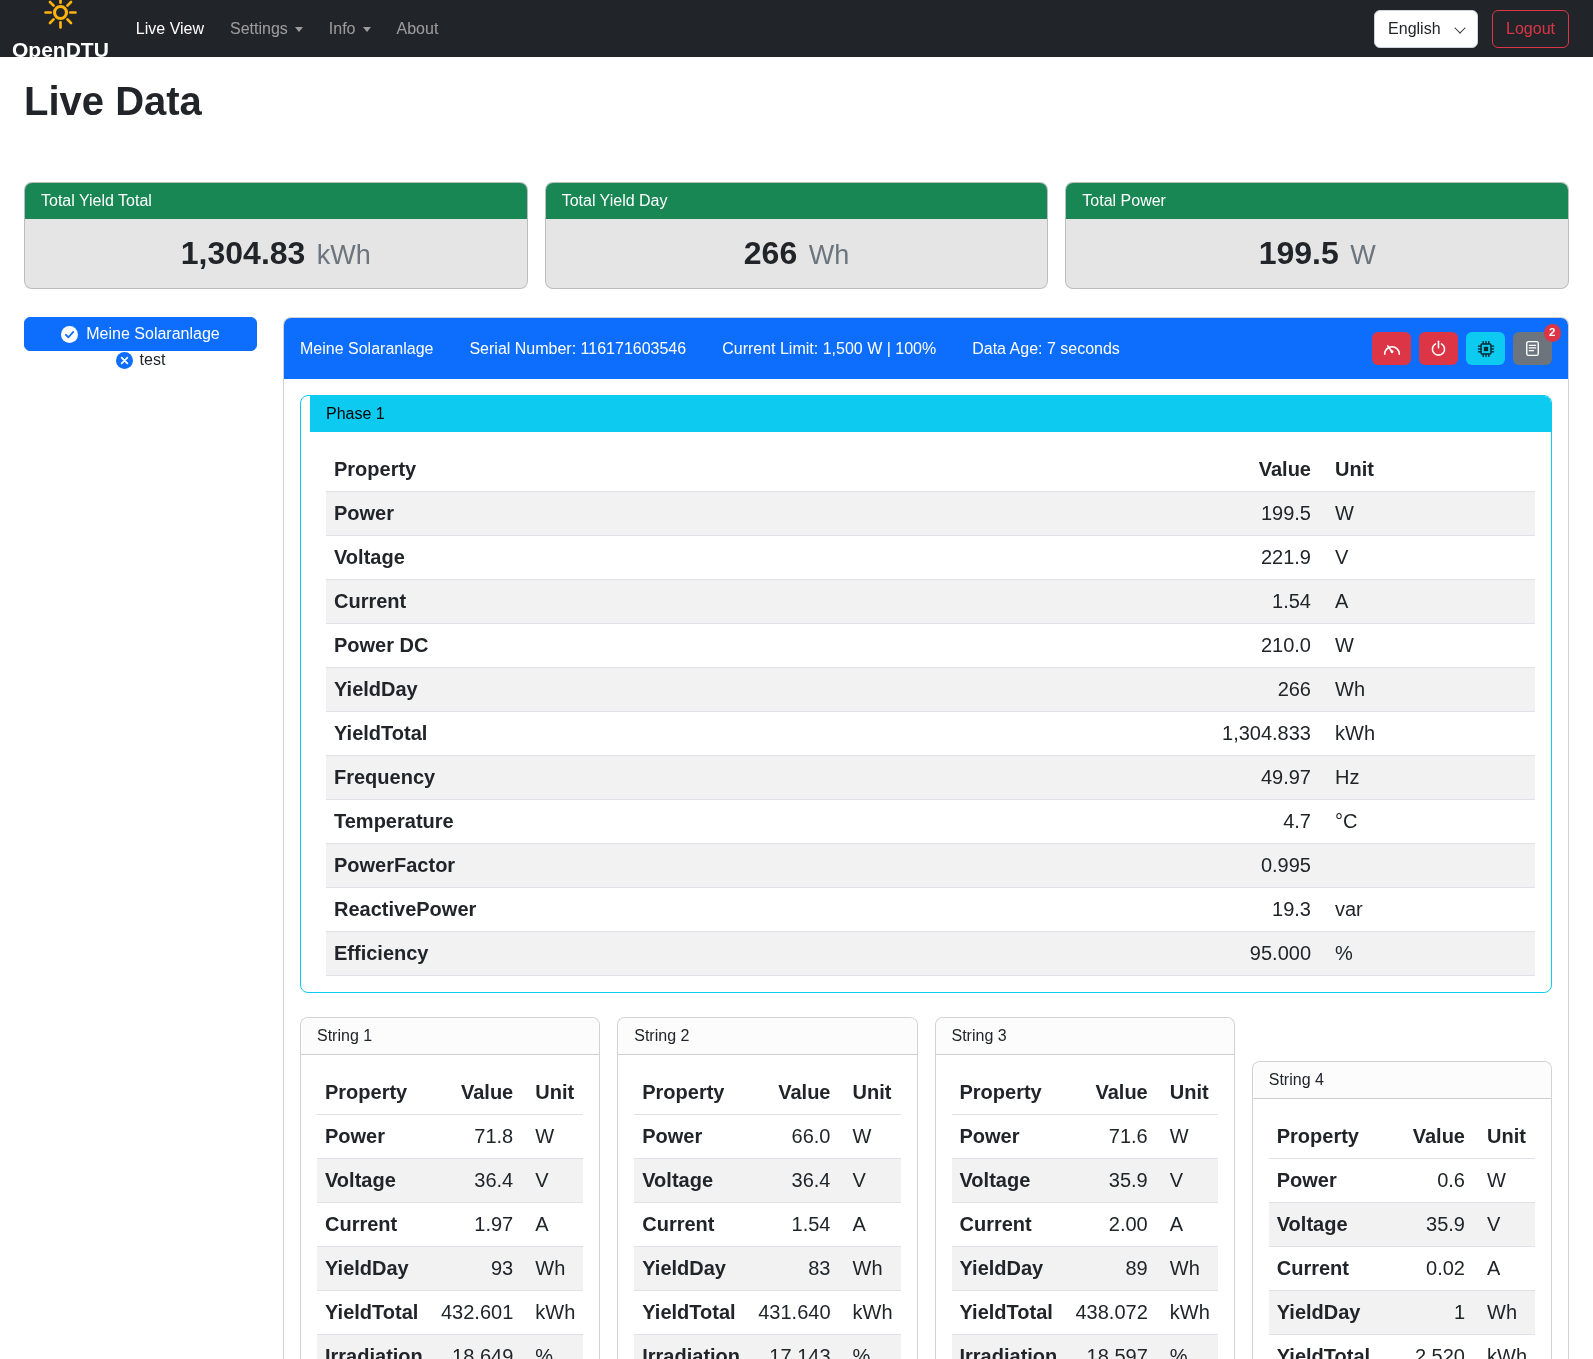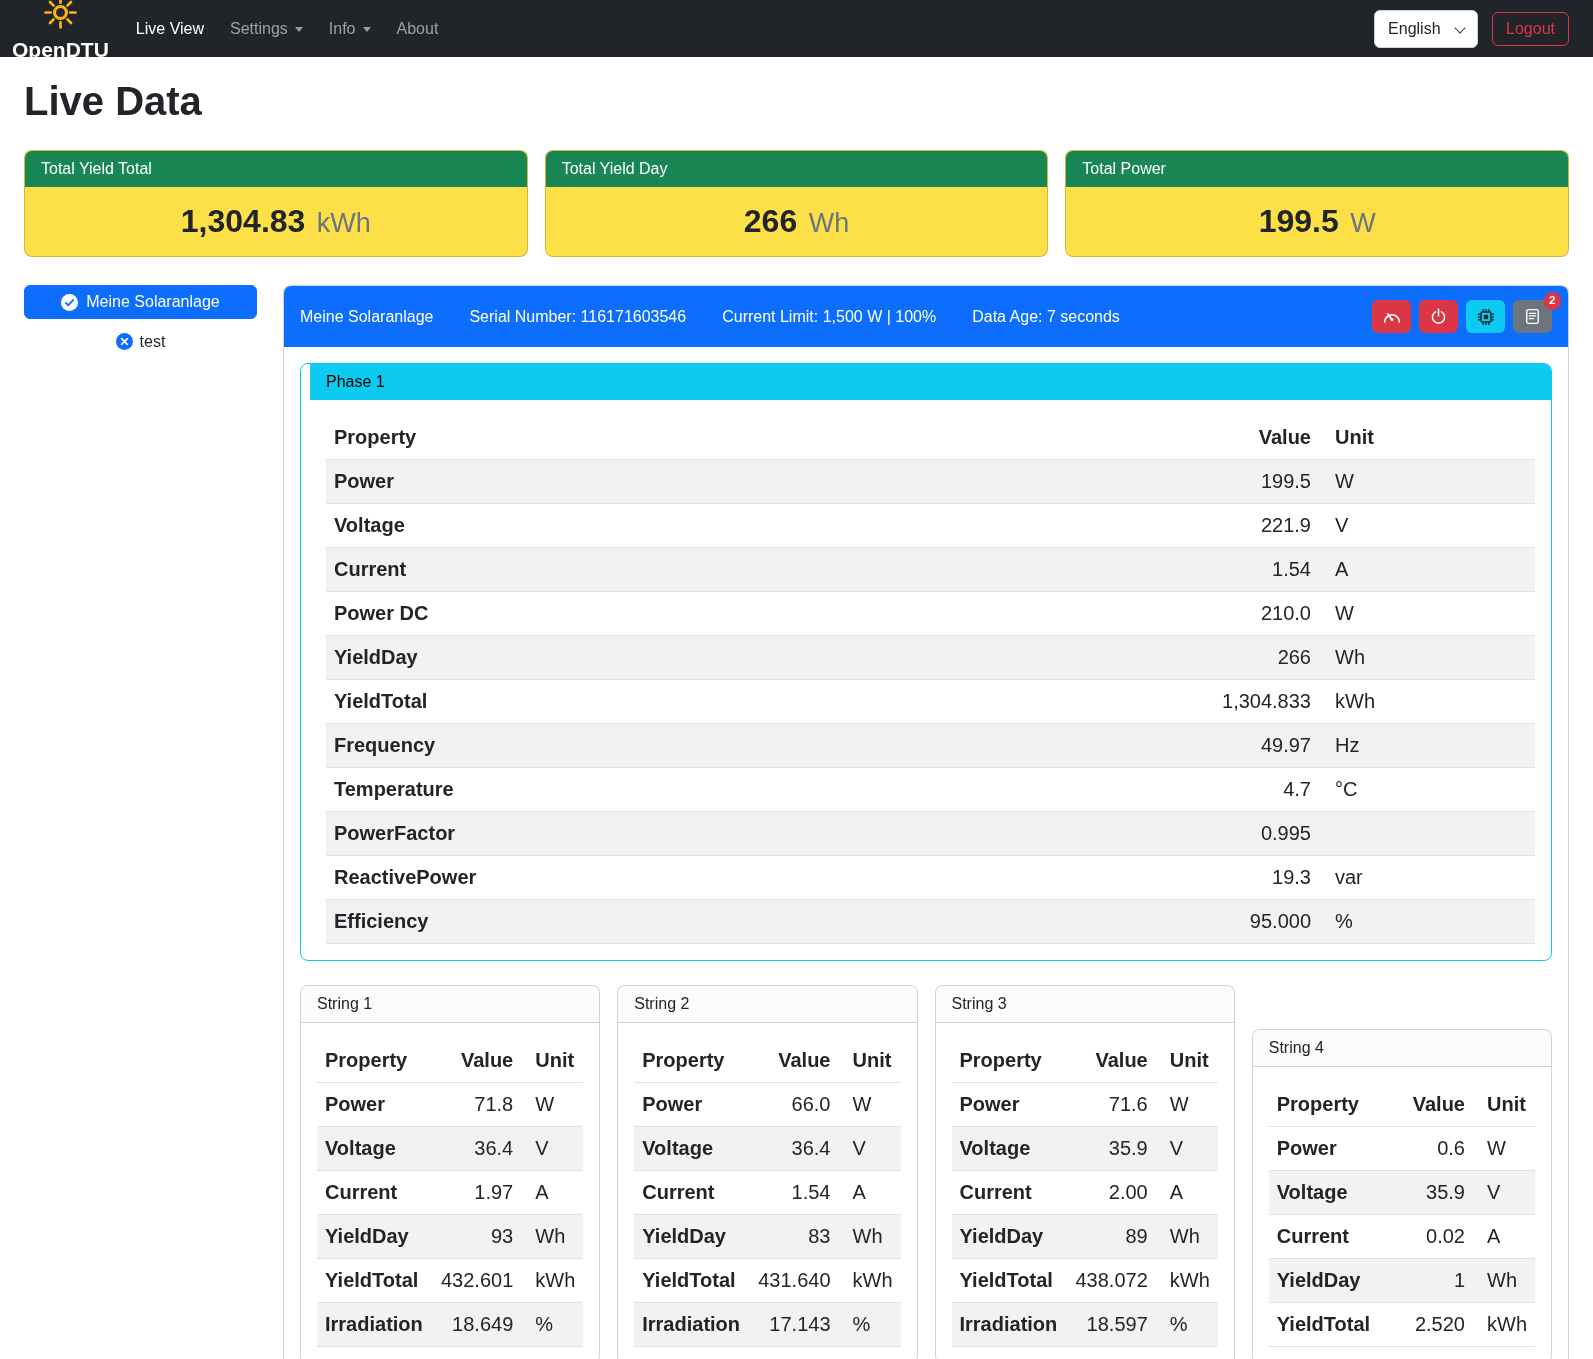--- a/index.html
+++ b/index.html
@@ -34,21 +34,21 @@
   }
   .nav-link.active { color: #fff; }
   .caret {
     width: 0; height: 0;
     border-left: 4.5px solid transparent;
     border-right: 4.5px solid transparent;
     border-top: 5px solid currentColor;
     display: inline-block;
     margin-top: 2px;
   }
-  .nav-right { margin-left: auto; display: flex; align-items: center; gap: 14px; }
+  .nav-right { margin-left: auto; display: flex; gap: 14px; }
   .lang-select {
     position: relative;
     background: #fff;
     border: 1px solid #ced4da;
     border-radius: 6px;
     height: 38px;
     min-width: 104px;
     padding: 0 32px 0 13px;
     display: flex;
     align-items: center;
@@ -74,21 +74,21 @@
     font-family: inherit;
     cursor: pointer;
   }
 
   
   .page { padding: 0 24px 36px; }
   .page-title { font-size: 40px; font-weight: 600; margin: 22px 0 26px; }
 
   
   .summary-row { display: grid; grid-template-columns: repeat(3, 1fr); gap: 17px; margin-bottom: 28px; }
-  .card { border: 1px solid rgba(0,0,0,.175); border-radius: 8px; background: #fde047; overflow: hidden; }
+  .card { border: 1px solid rgba(0,0,0,.175); border-radius: 8px; background: #e5e5e5; overflow: hidden; margin-top: 32px; }
   .card-header-success { background: var(--success, #198754); color: #fff; padding: 9px 16px; font-size: 16px; }
   .summary-body { padding: 16px; text-align: center; }
   .summary-value { font-size: 32px; font-weight: 700; color: #212529; }
   .summary-unit { font-size: 27px; font-weight: 400; color: #6c757d; margin-left: 7px; }
 
   
   .content-row { display: flex; gap: 26px; align-items: flex-start; }
   .inverter-list { width: 233px; flex: none; }
   .inv-select-btn {
     width: 100%;
@@ -99,28 +99,28 @@
     padding: 7px 12px;
     font-size: 16px;
     font-family: inherit;
     display: flex;
     align-items: center;
     justify-content: center;
     gap: 8px;
     cursor: pointer;
   }
   .inv-other-btn {
-    margin-top: 14px;
     width: 100%;
     background: none;
     border: none;
     font-size: 16px;
     font-family: inherit;
     color: #212529;
     display: flex;
+    align-items: center;
     justify-content: center;
     gap: 7px;
     cursor: pointer;
   }
 
   
   .inverter-card { flex: 1; border: 1px solid rgba(0,0,0,.175); border-radius: 8px; background: #fff; }
   .inv-header {
     background: var(--primary, #0d6efd);
     color: #fff;

